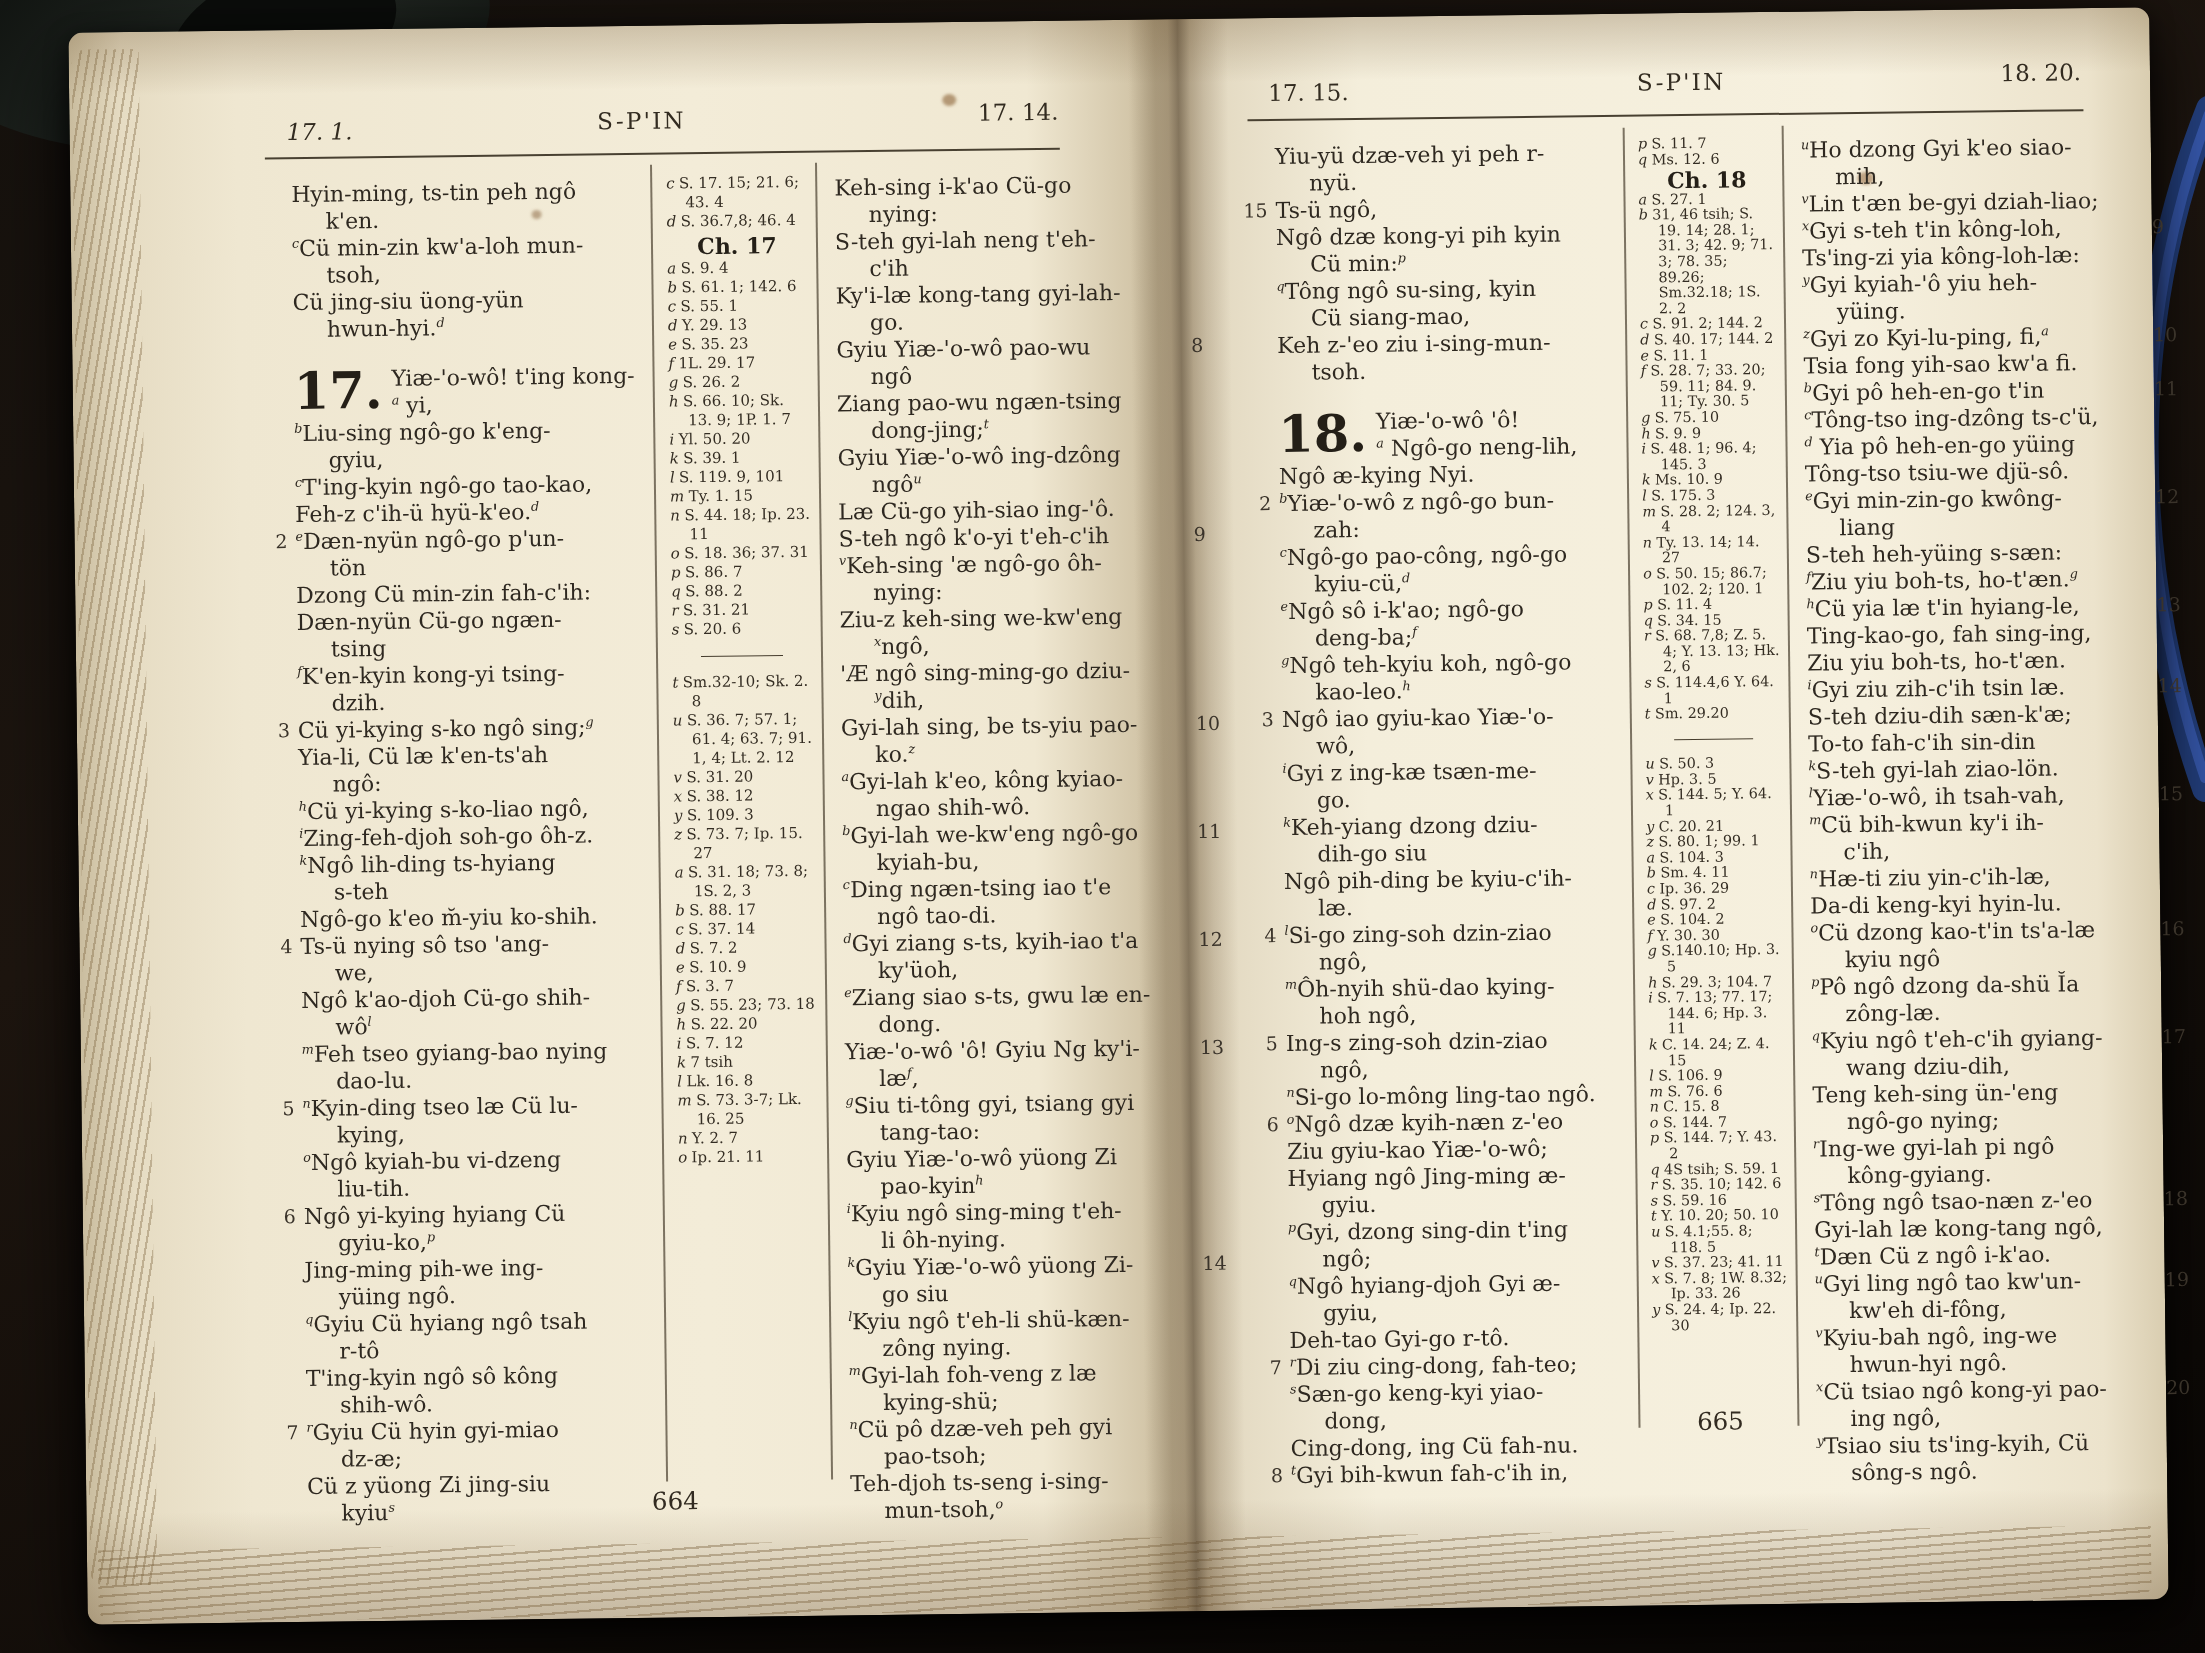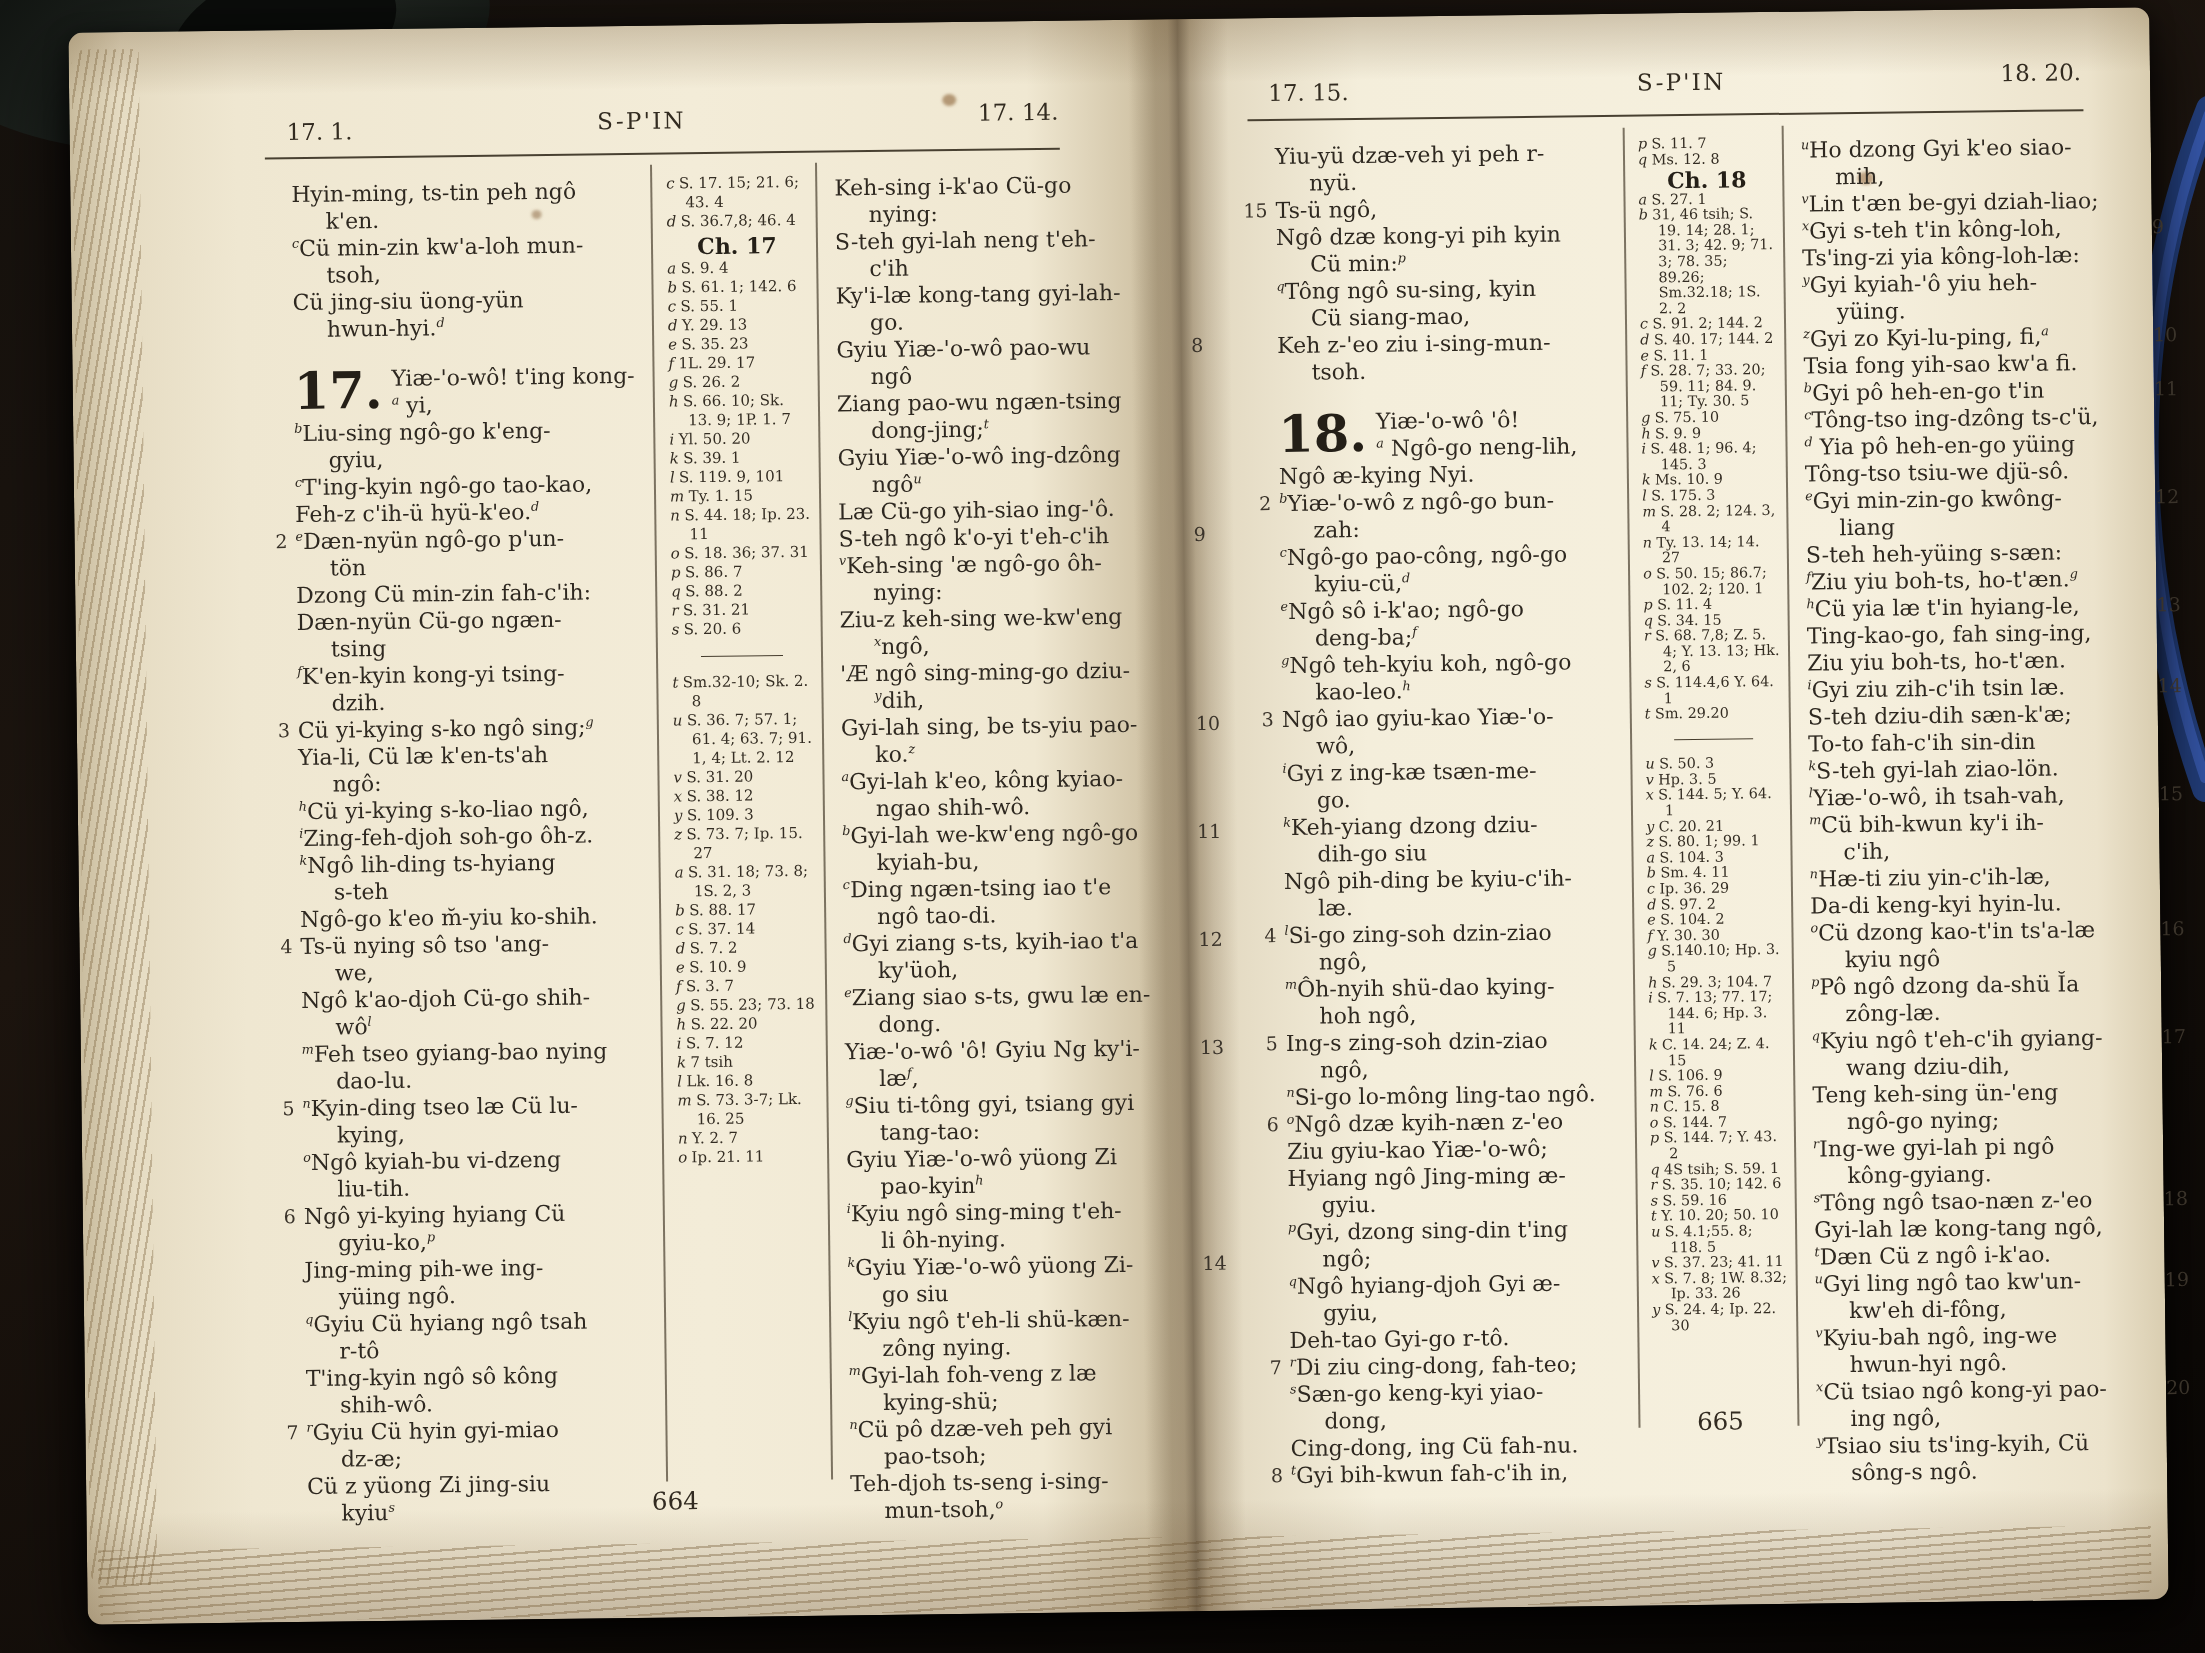--- a/index.html
+++ b/index.html
@@ -67,21 +67,21 @@
 
 <div class="book">
   <div class="stack-left"></div>
   <div class="stack-bottom"></div>
   <div class="gutter"></div>
 
   <div class="spot" style="left:873px;top:72px;width:14.4px;height:12.2px;background:rgba(130,85,40,.55);"></div>
   <div class="spot" style="left:1787px;top:161px;width:16.7px;height:13.3px;background:rgba(135,88,42,.5);"></div>
   <div class="spot" style="left:461px;top:183px;width:10px;height:9px;background:rgba(120,80,40,.45);"></div>
 
-  <div class="hdr" style="left:217px;top:89px;">17.  1.</div>
+  <div class="hdr" style="left:217px;top:89px;font-style:italic;">17.  1.</div>
   <div class="hdr c" style="left:183px;top:82px;width:778px;">S-P'IN</div>
   <div class="hdr r" style="left:867px;top:78px;width:122px;">17. 14.</div>
   <div class="hrule" style="left:195px;top:127px;width:795px;"></div>
 
   <div class="col" style="left:221px;top:151px;width:346px;">
       <div class="ln"><span>Hyin-ming, ts-tin peh ngô</span></div>
       <div class="ln ind"><span>k'en.</span></div>
       <div class="ln"><span><sup>c</sup>Cü min-zin kw'a-loh mun-</span></div>
       <div class="ln ind"><span>tsoh,</span></div>
       <div class="ln"><span>Cü jing-siu üong-yün</span></div>
@@ -292,21 +292,21 @@
       <div class="ln"><span>Deh-tao Gyi-go r-tô.</span></div>
       <div class="ln"><span class="vnum">7</span><span><sup>r</sup>Di ziu cing-dong, fah-teo;</span></div>
       <div class="ln"><span><sup>s</sup>Sæn-go keng-kyi yiao-</span></div>
       <div class="ln ind"><span>dong,</span></div>
       <div class="ln"><span>Cing-dong, ing Cü fah-nu.</span></div>
       <div class="ln"><span class="vnum">8</span><span><sup>t</sup>Gyi bih-kwun fah-c'ih in,</span></div>
     </div>
   <div class="vr" style="left:1553px;top:114px;height:1300px;"></div>
   <div class="refs refs-r" style="left:1568px;top:123px;width:137px;">
       <div class="ln"><span class="mk">p</span><span>S. 11. 7</span></div>
-      <div class="ln"><span class="mk">q</span><span>Ms. 12. 8</span></div>
+      <div class="ln"><span class="mk">q</span><span>Ms. 12. 6</span></div>
       <div class="ref-ch">Ch. 18</div>
       <div class="ln"><span class="mk">a</span><span>S. 27. 1</span></div>
       <div class="ln"><span class="mk">b</span><span>31, 46 tsih; S. 19. 14; 28. 1; 31. 3; 42. 9; 71. 3; 78. 35; 89.26; Sm.32.18; 1S. 2. 2</span></div>
       <div class="ln"><span class="mk">c</span><span>S. 91. 2; 144. 2</span></div>
       <div class="ln"><span class="mk">d</span><span>S. 40. 17; 144. 2</span></div>
       <div class="ln"><span class="mk">e</span><span>S. 11. 1</span></div>
       <div class="ln"><span class="mk">f</span><span>S. 28. 7; 33. 20; 59. 11; 84. 9. 11; Ty. 30. 5</span></div>
       <div class="ln"><span class="mk">g</span><span>S. 75. 10</span></div>
       <div class="ln"><span class="mk">h</span><span>S. 9. 9</span></div>
       <div class="ln"><span class="mk">i</span><span>S. 48. 1; 96. 4; 145. 3</span></div>

